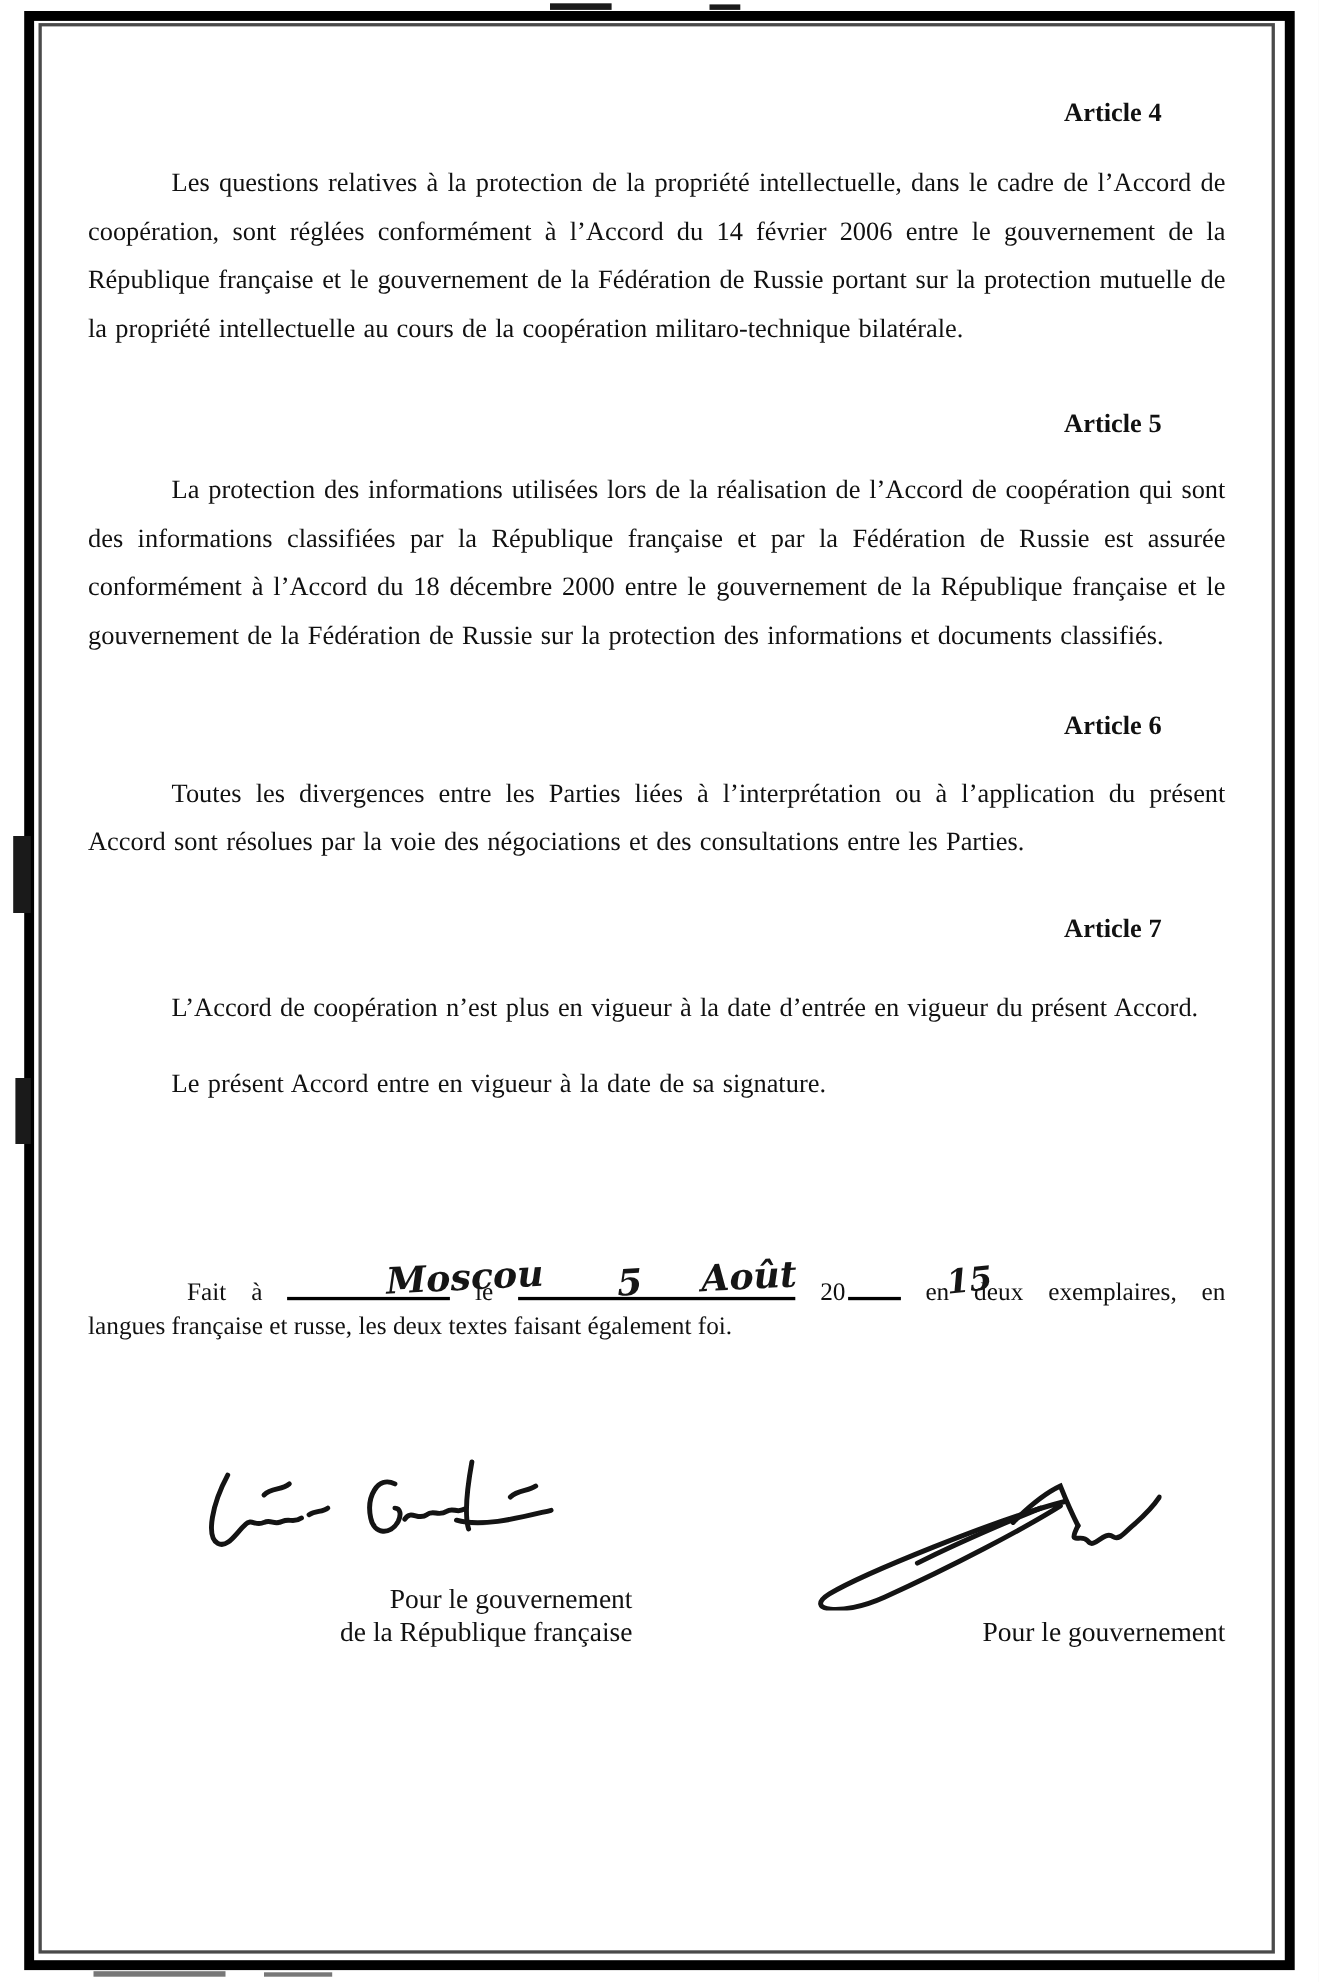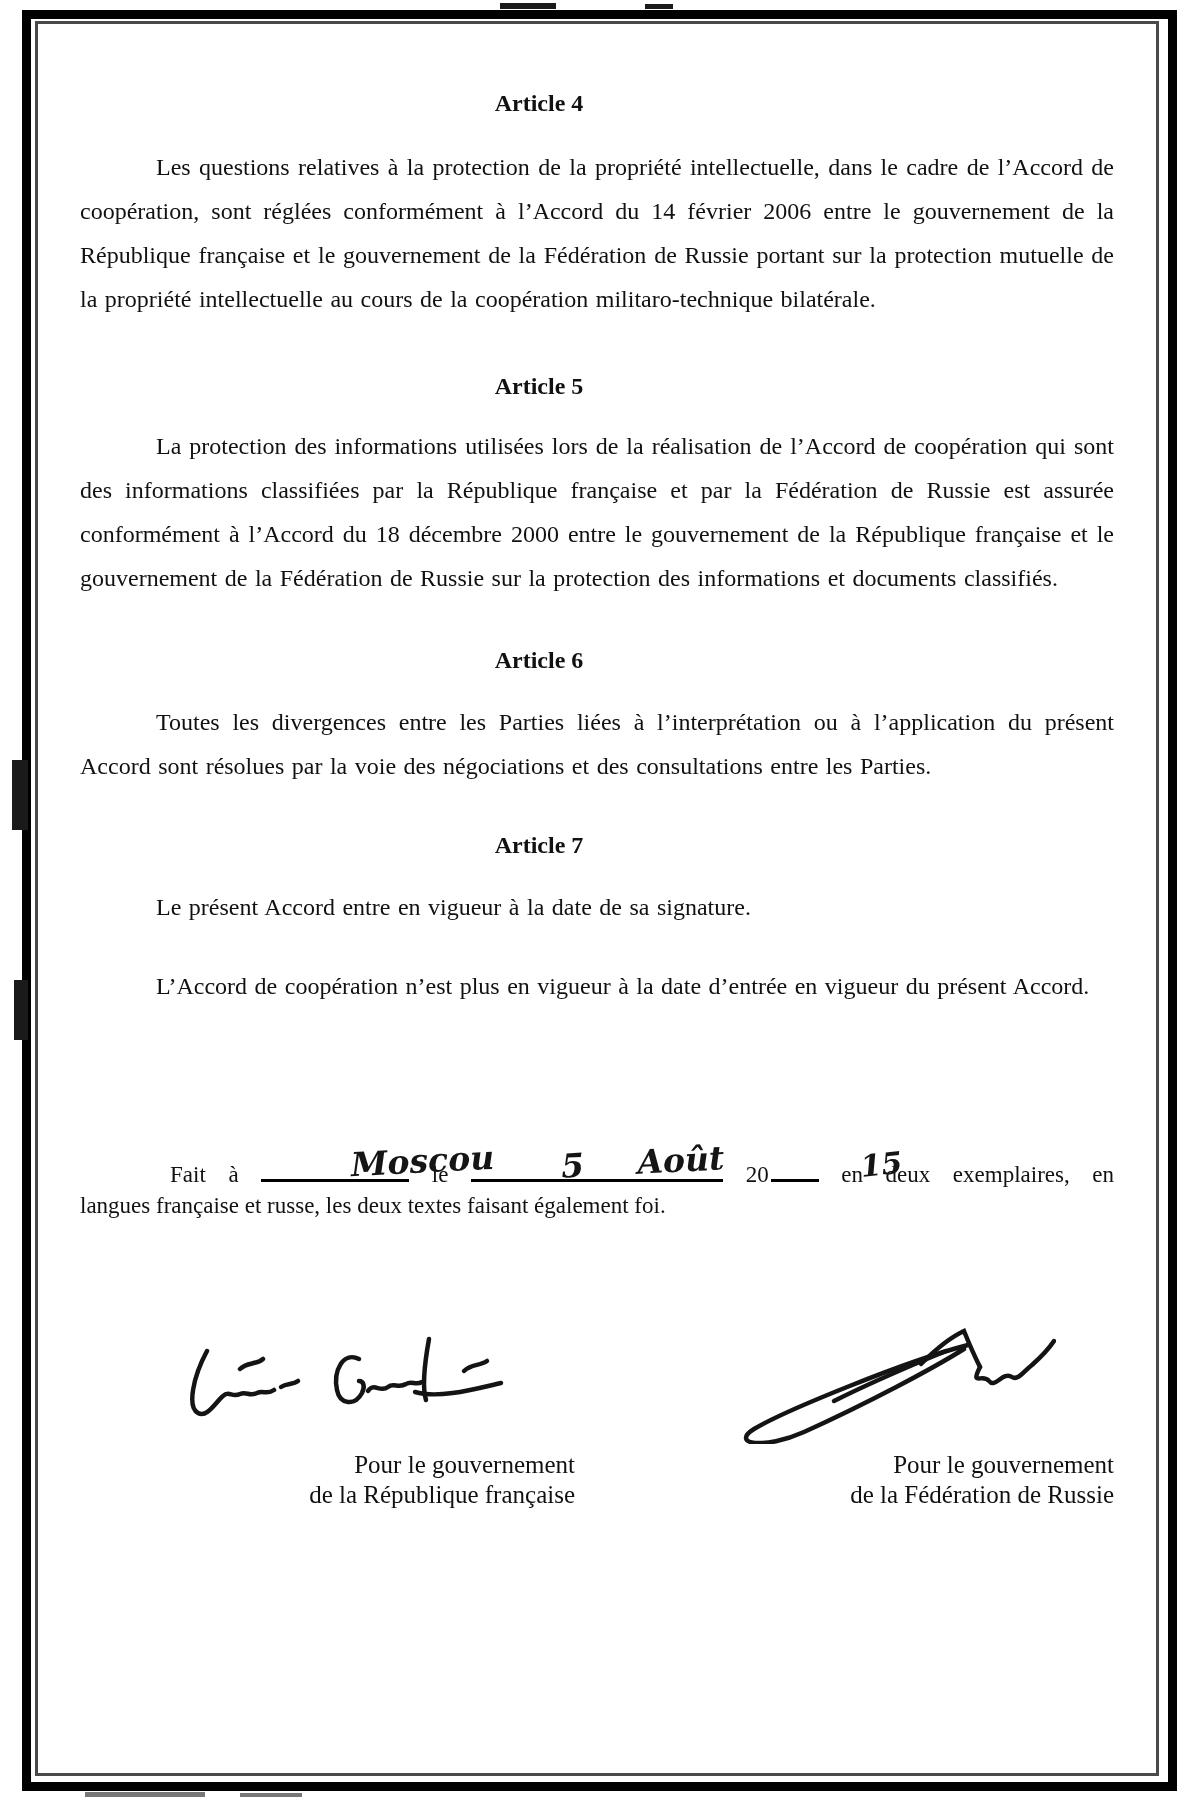--- a/index.html
+++ b/index.html
@@ -21,21 +21,21 @@
     border:3px solid #4a4a4a;
     pointer-events:none;
   }
   .artifact{position:absolute;background:#1a1a1a;}
   .artifact.gray{background:#777;}
   .content{
     position:absolute;left:80px;top:0;width:1034px;
   }
   .article-heading{
     position:relative;left:-58px;
-    margin:0;text-align:center;
+    margin:0;text-align:right;
     font-size:24px;font-weight:bold;line-height:30px;
   }
   .h-a4{margin-top:88px;}
   .h-a5{margin-top:50px;}
   .h-a6{margin-top:45px;}
   .h-a7{margin-top:42px;}
   .par{
     margin:0;
     font-size:24px;line-height:44px;
     text-align:justify;
@@ -113,22 +113,22 @@
     <h2 class="article-heading h-a4">Article 4</h2>
     <p class="par p-first">Les questions relatives à la protection de la propriété intellectuelle, dans le cadre de l’Accord de coopération, sont réglées conformément à l’Accord du 14 février 2006 entre le gouvernement de la République française et le gouvernement de la Fédération de Russie portant sur la protection mutuelle de la propriété intellectuelle au cours de la coopération militaro-technique bilatérale.</p>
 
     <h2 class="article-heading h-a5">Article 5</h2>
     <p class="par p-a5">La protection des informations utilisées lors de la réalisation de l’Accord de coopération qui sont des informations classifiées par la République française et par la Fédération de Russie est assurée conformément à l’Accord du 18 décembre 2000 entre le gouvernement de la République française et le gouvernement de la Fédération de Russie sur la protection des informations et documents classifiés.</p>
 
     <h2 class="article-heading h-a6">Article 6</h2>
     <p class="par p-a6">Toutes les divergences entre les Parties liées à l’interprétation ou à l’application du présent Accord sont résolues par la voie des négociations et des consultations entre les Parties.</p>
 
     <h2 class="article-heading h-a7">Article 7</h2>
+    <p class="par p-a7b">L’Accord de coopération n’est plus en vigueur à la date d’entrée en vigueur du présent Accord.</p>
     <p class="par p-a7a">Le présent Accord entre en vigueur à la date de sa signature.</p>
-    <p class="par p-a7b">L’Accord de coopération n’est plus en vigueur à la date d’entrée en vigueur du présent Accord.</p>
 
     <div class="fait-line1">
       <span>Fait à</span>
       <span class="blank blank-place"><span class="hw">Moscou</span></span>
       <span>le</span>
       <span class="blank blank-date"><span class="hw hw-date">5 Août</span></span>
       <span>20</span><span class="blank blank-year"><span class="hw hw-year">15</span></span>
       <span>en deux exemplaires, en</span>
     </div>
     <div class="fait-line2">langues française et russe, les deux textes faisant également foi.</div>
@@ -155,19 +155,18 @@
       <div class="sig-col russian">
         <svg class="sig-svg" width="350" height="125" viewBox="0 0 350 125">
           <g fill="none" stroke="#141414" stroke-width="4.5" stroke-linecap="round">
             <path d="M262 26 C200 42 78 92 48 110 C24 125 58 131 98 113 C160 85 226 50 258 30"></path>
             <path d="M215 45 C230 30 245 18 258 12 C262 22 268 36 274 48"></path>
             <path d="M274 48 C264 68 277 54 283 62 C289 70 297 52 306 58 C312 62 318 52 326 46 C336 37 344 28 348 22"></path>
             <path d="M128 82 C168 62 206 46 240 32"></path>
           </g>
         </svg>
         <div class="caption">Pour le gouvernement</div>
-        <div class="caption">de la Fédération de Russie</div>
       </div>
 
     </div>
 
   </div>
 </div>
 
 </body></html>

